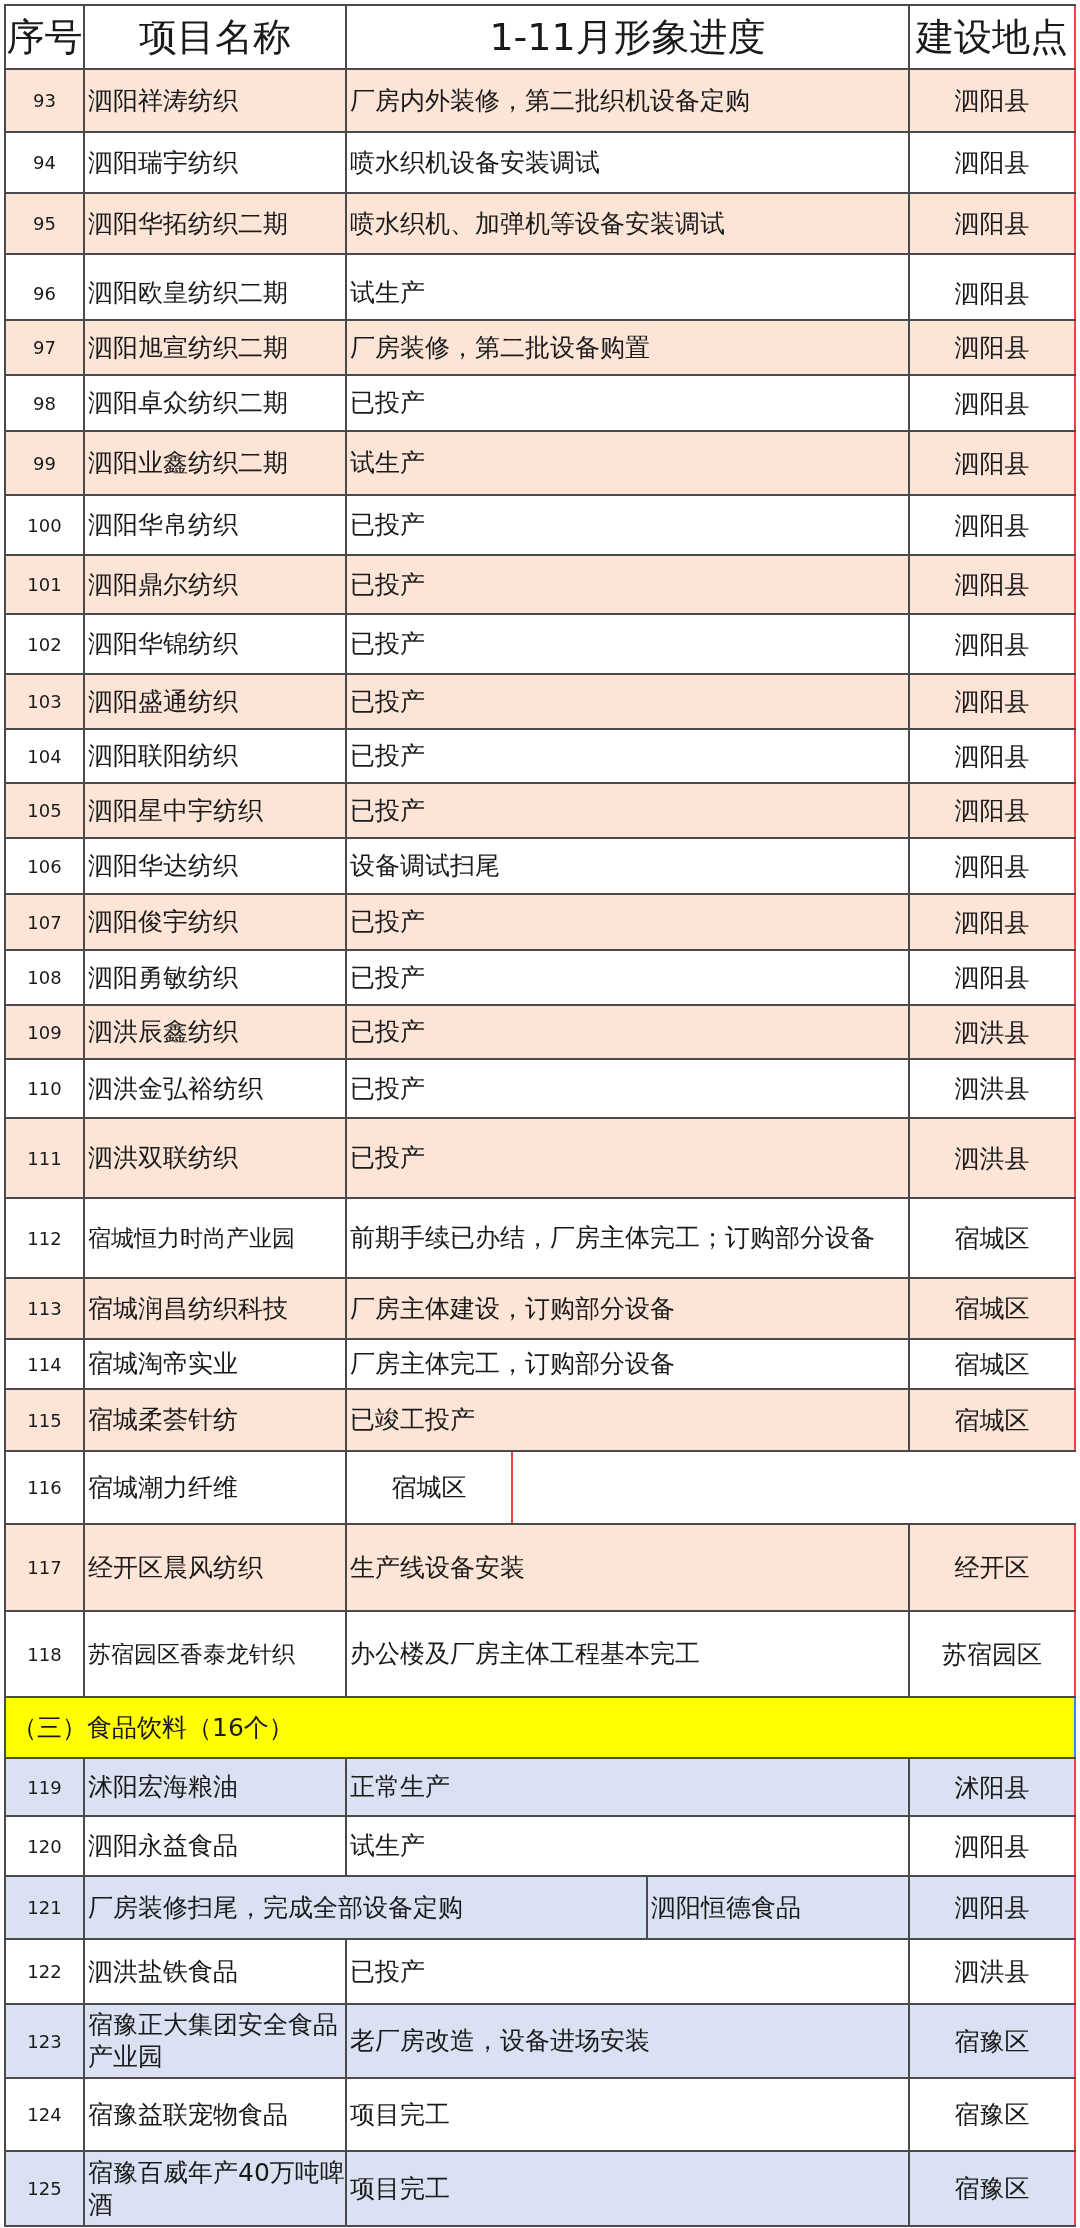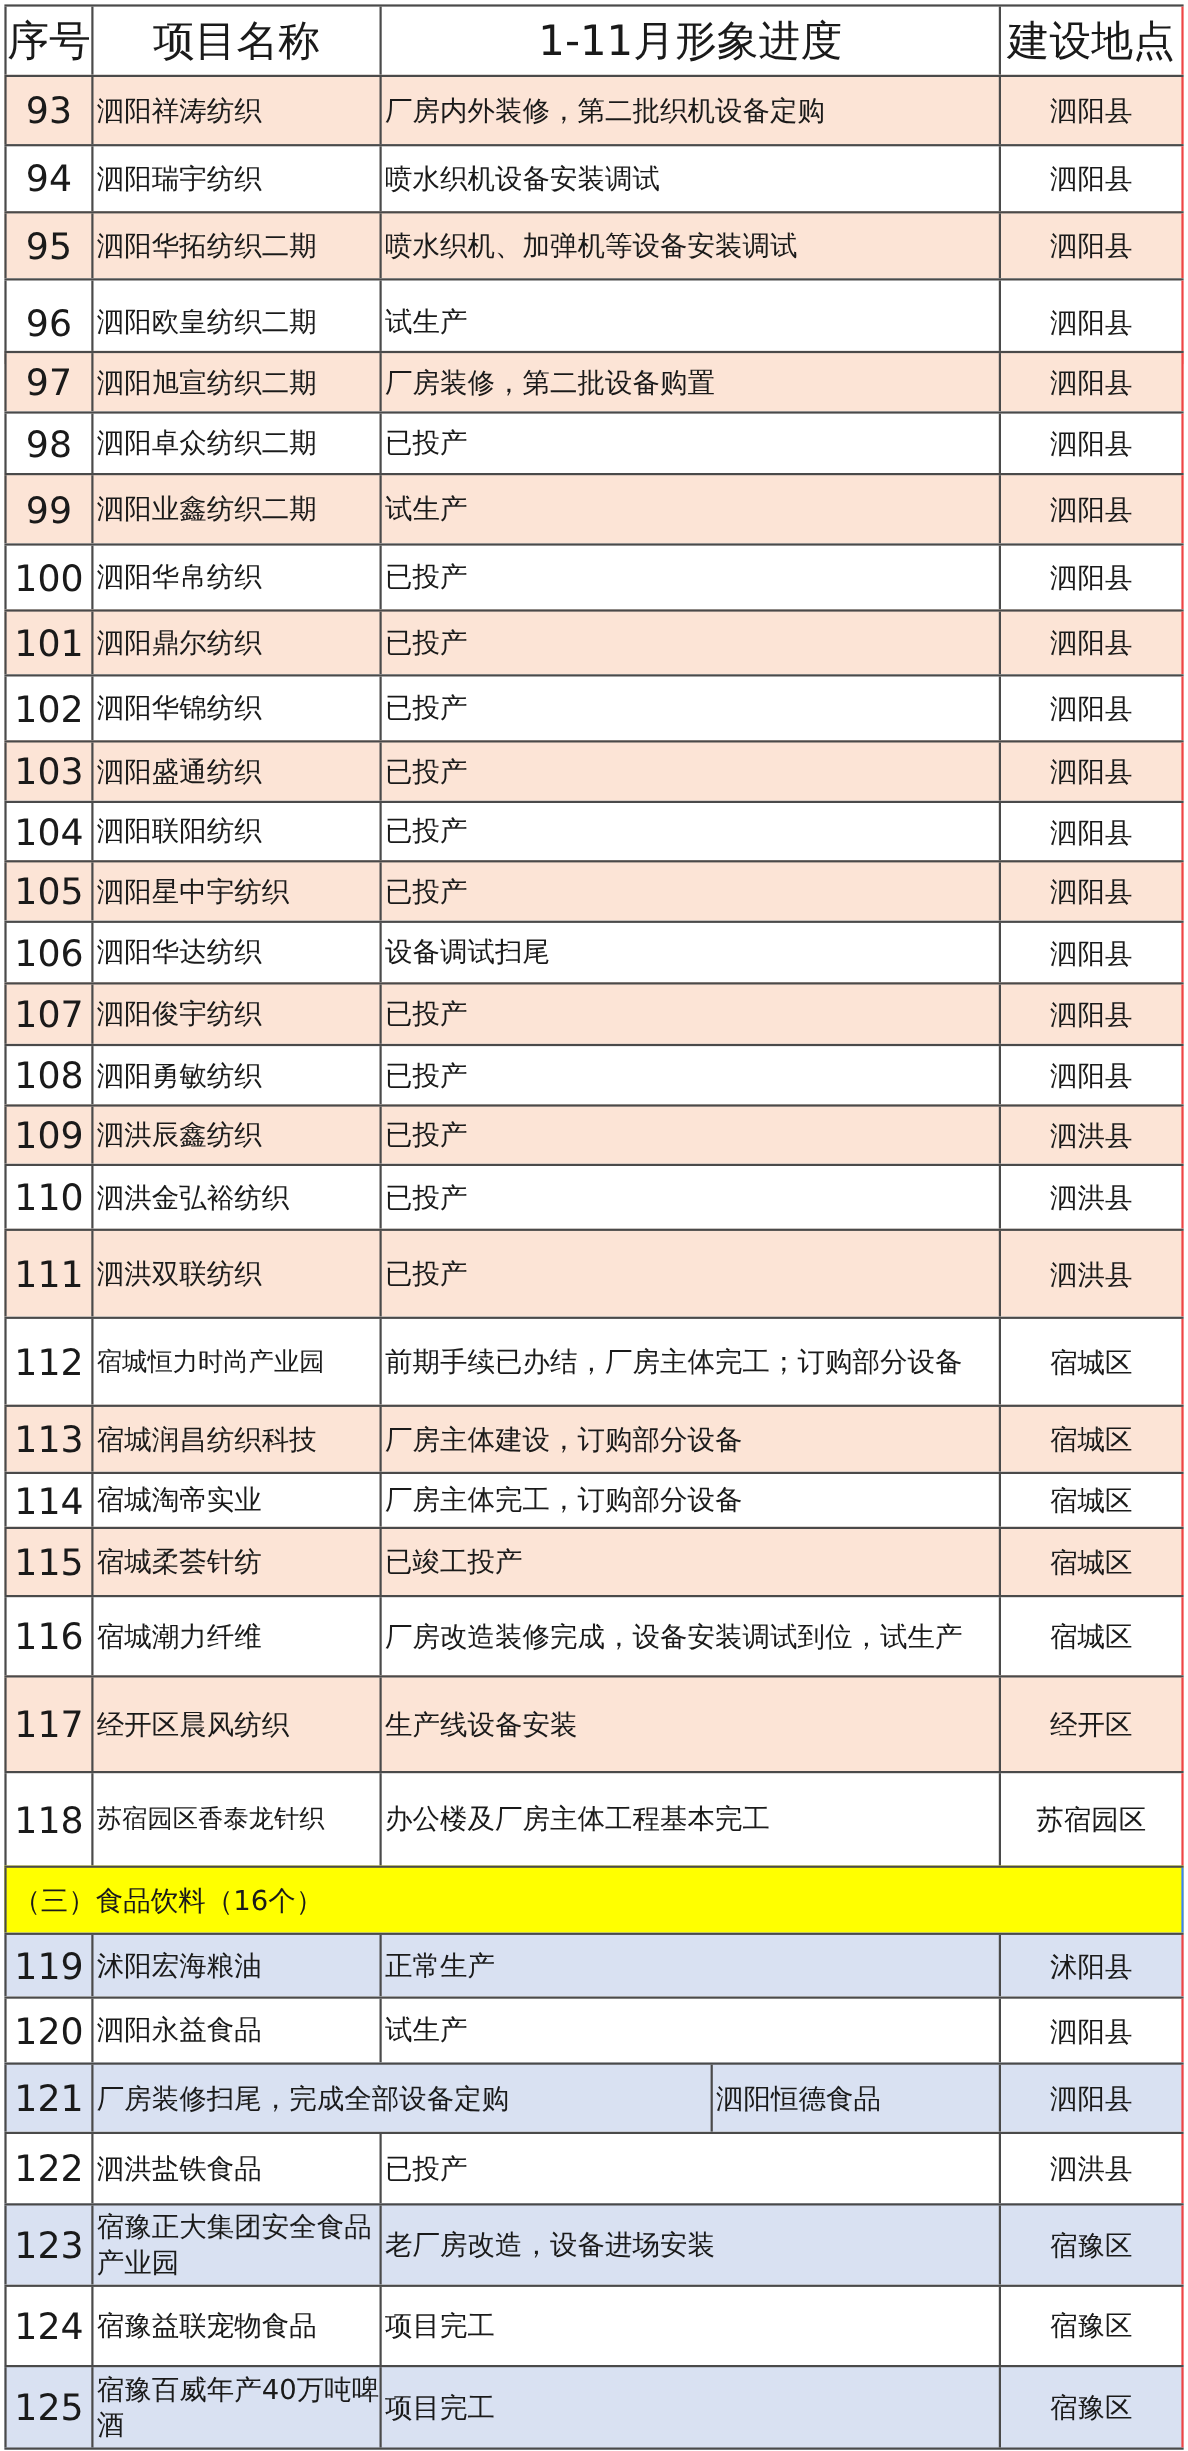--- a/index.html
+++ b/index.html
@@ -5,21 +5,21 @@
   html, body { margin: 0; padding: 0; background: #ffffff; }
   body { width: 1080px; height: 2228px; position: relative; overflow: hidden;
          font-family: "DejaVu Sans", "Liberation Sans", sans-serif; color: #1a1a1a; }
   #table { position: absolute; left: 4px; top: 4px; width: 1072px; }
   .row { position: absolute; left: 0; width: 1072px; box-sizing: border-box;
          border-top: 2px solid #4a4a4a; display: flex; }
   .row.last { border-bottom: 2px solid #4a4a4a; }
   .cell { box-sizing: border-box; height: 100%; display: flex; align-items: center;
           border-left: 2px solid #4a4a4a; overflow: hidden; }
   .cell:last-child { border-right: 2px solid #ef4444; }
-  .c1 { width: 79px; justify-content: center; font-size: 33px; }
+  .c1 { width: 79px; justify-content: center; font-size: 18px; }
   .c2 { width: 262px; padding-left: 3px; font-size: 25px; line-height: 32px; }
   .c3 { width: 563px; padding-left: 3px; font-size: 25px; line-height: 32px; }
   .c4 { width: 168px; justify-content: center; font-size: 25px; }
   .hdr .cell { font-size: 38px; justify-content: center; padding-left: 0; }
   .peach { background: #fce4d6; }
   .blue { background: #d9e1f2; }
   .white { background: #ffffff; }
   .section { background: #ffff00; }
   .section .cell { width: 1072px; justify-content: flex-start; padding-left: 6px; font-size: 25px;
                    border-right: 2px solid #3b82f6; }
@@ -170,21 +170,20 @@
   </div>
   <div class="row peach" style="top:1384px;height:62px;">
     <div class="cell c1">115</div>
     <div class="cell c2">宿城柔荟针纺</div>
     <div class="cell c3">已竣工投产</div>
     <div class="cell c4">宿城区</div>
   </div>
   <div class="row white" style="top:1446px;height:73px;">
     <div class="cell c1">116</div>
     <div class="cell c2">宿城潮力纤维</div>
-    <div class="cell c3">厂房改造装修完成，设备安装调试到位，试生产</div>
     <div class="cell c4">宿城区</div>
   </div>
   <div class="row peach" style="top:1519px;height:87px;">
     <div class="cell c1">117</div>
     <div class="cell c2">经开区晨风纺织</div>
     <div class="cell c3">生产线设备安装</div>
     <div class="cell c4">经开区</div>
   </div>
   <div class="row white" style="top:1606px;height:86px;">
     <div class="cell c1">118</div>

